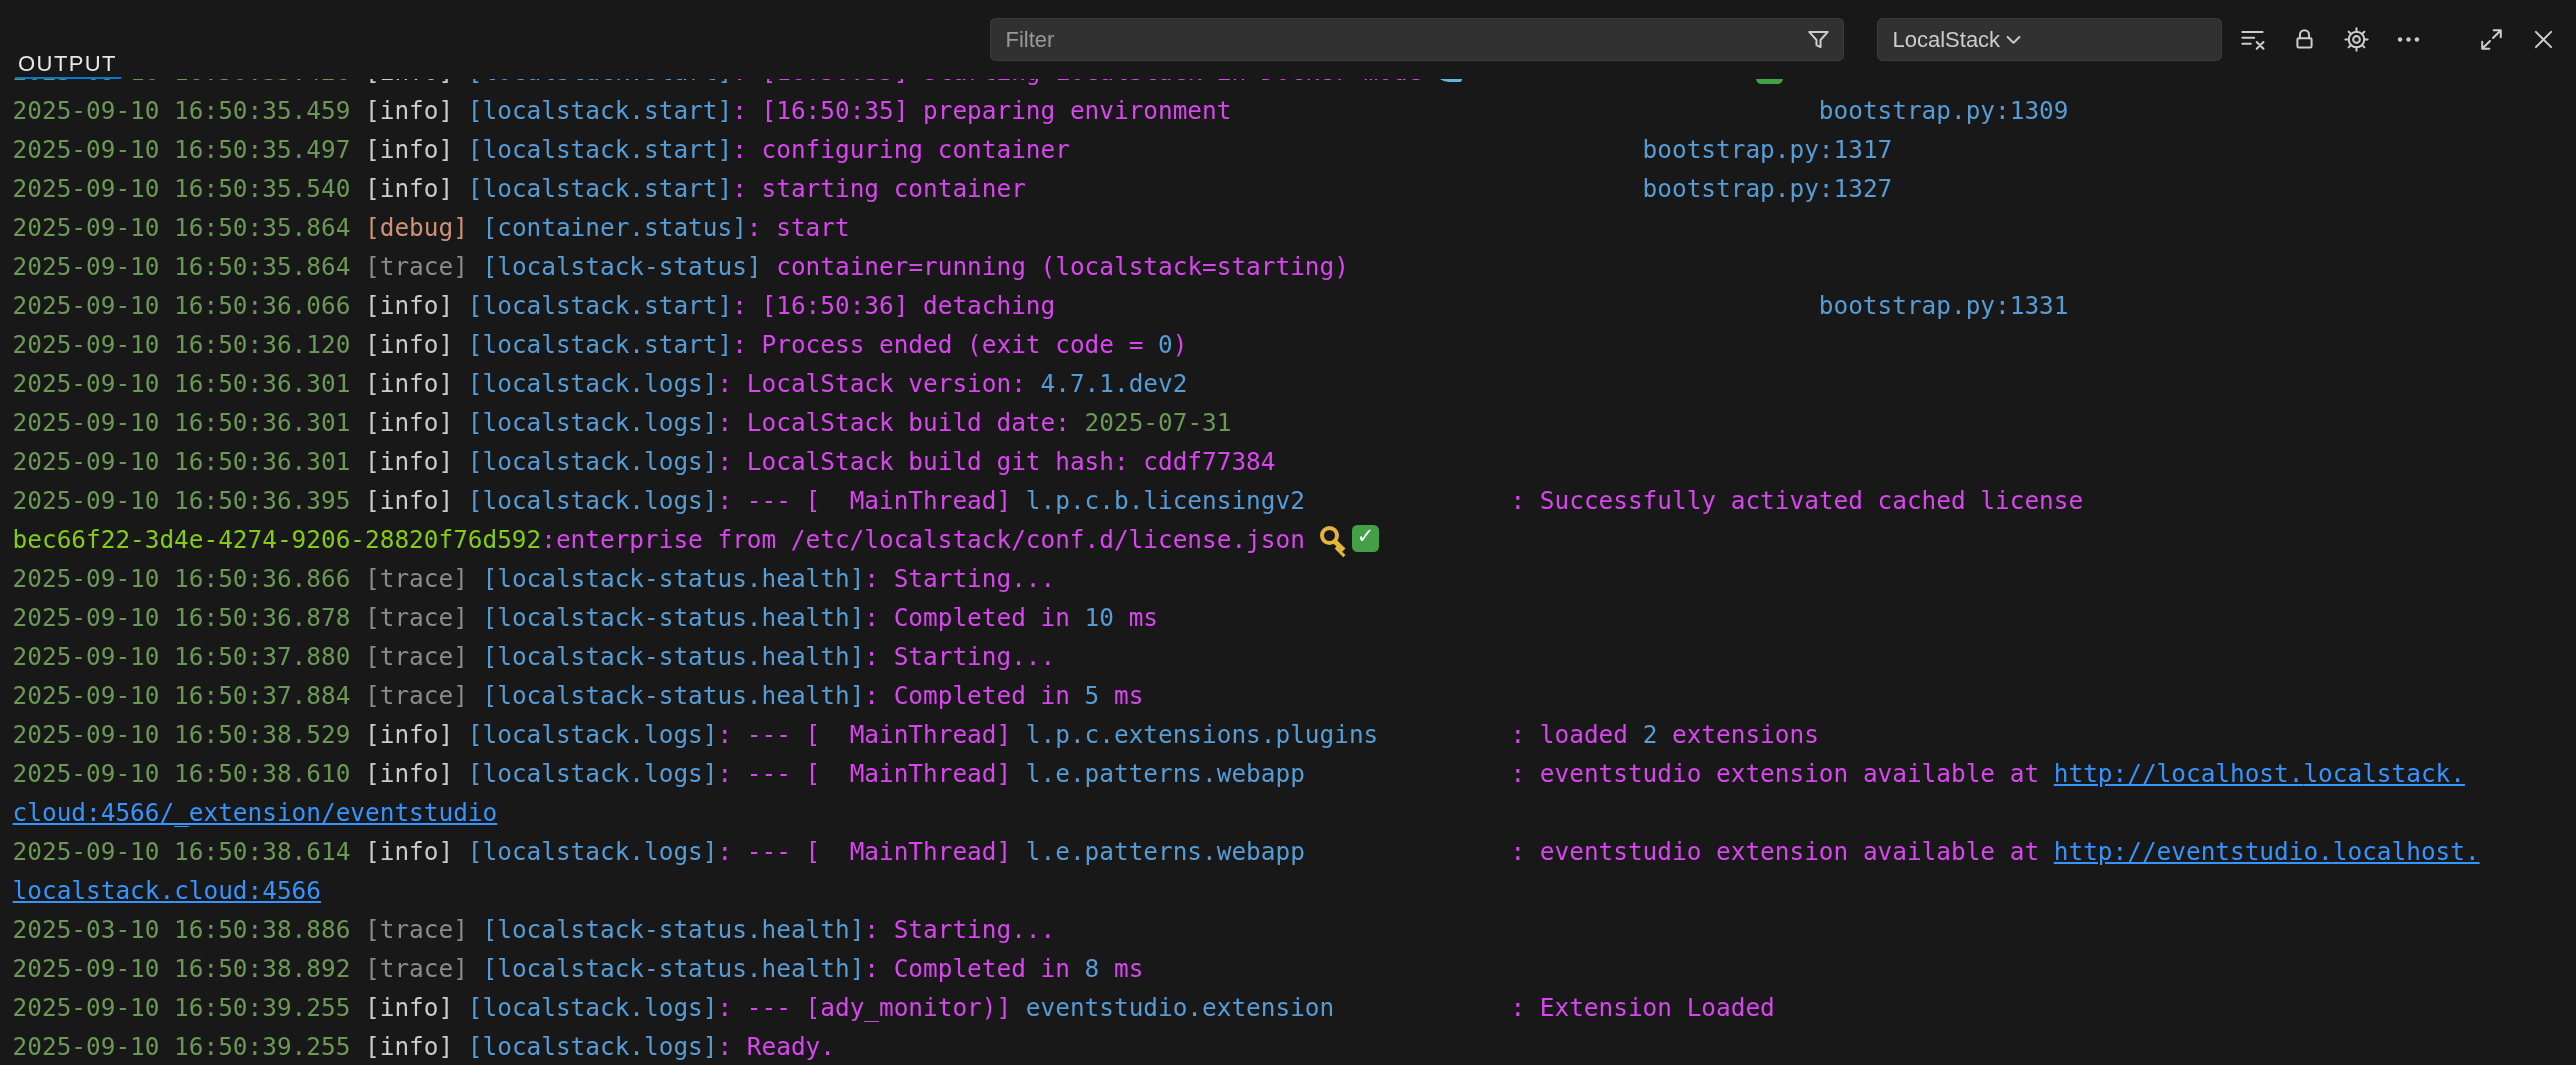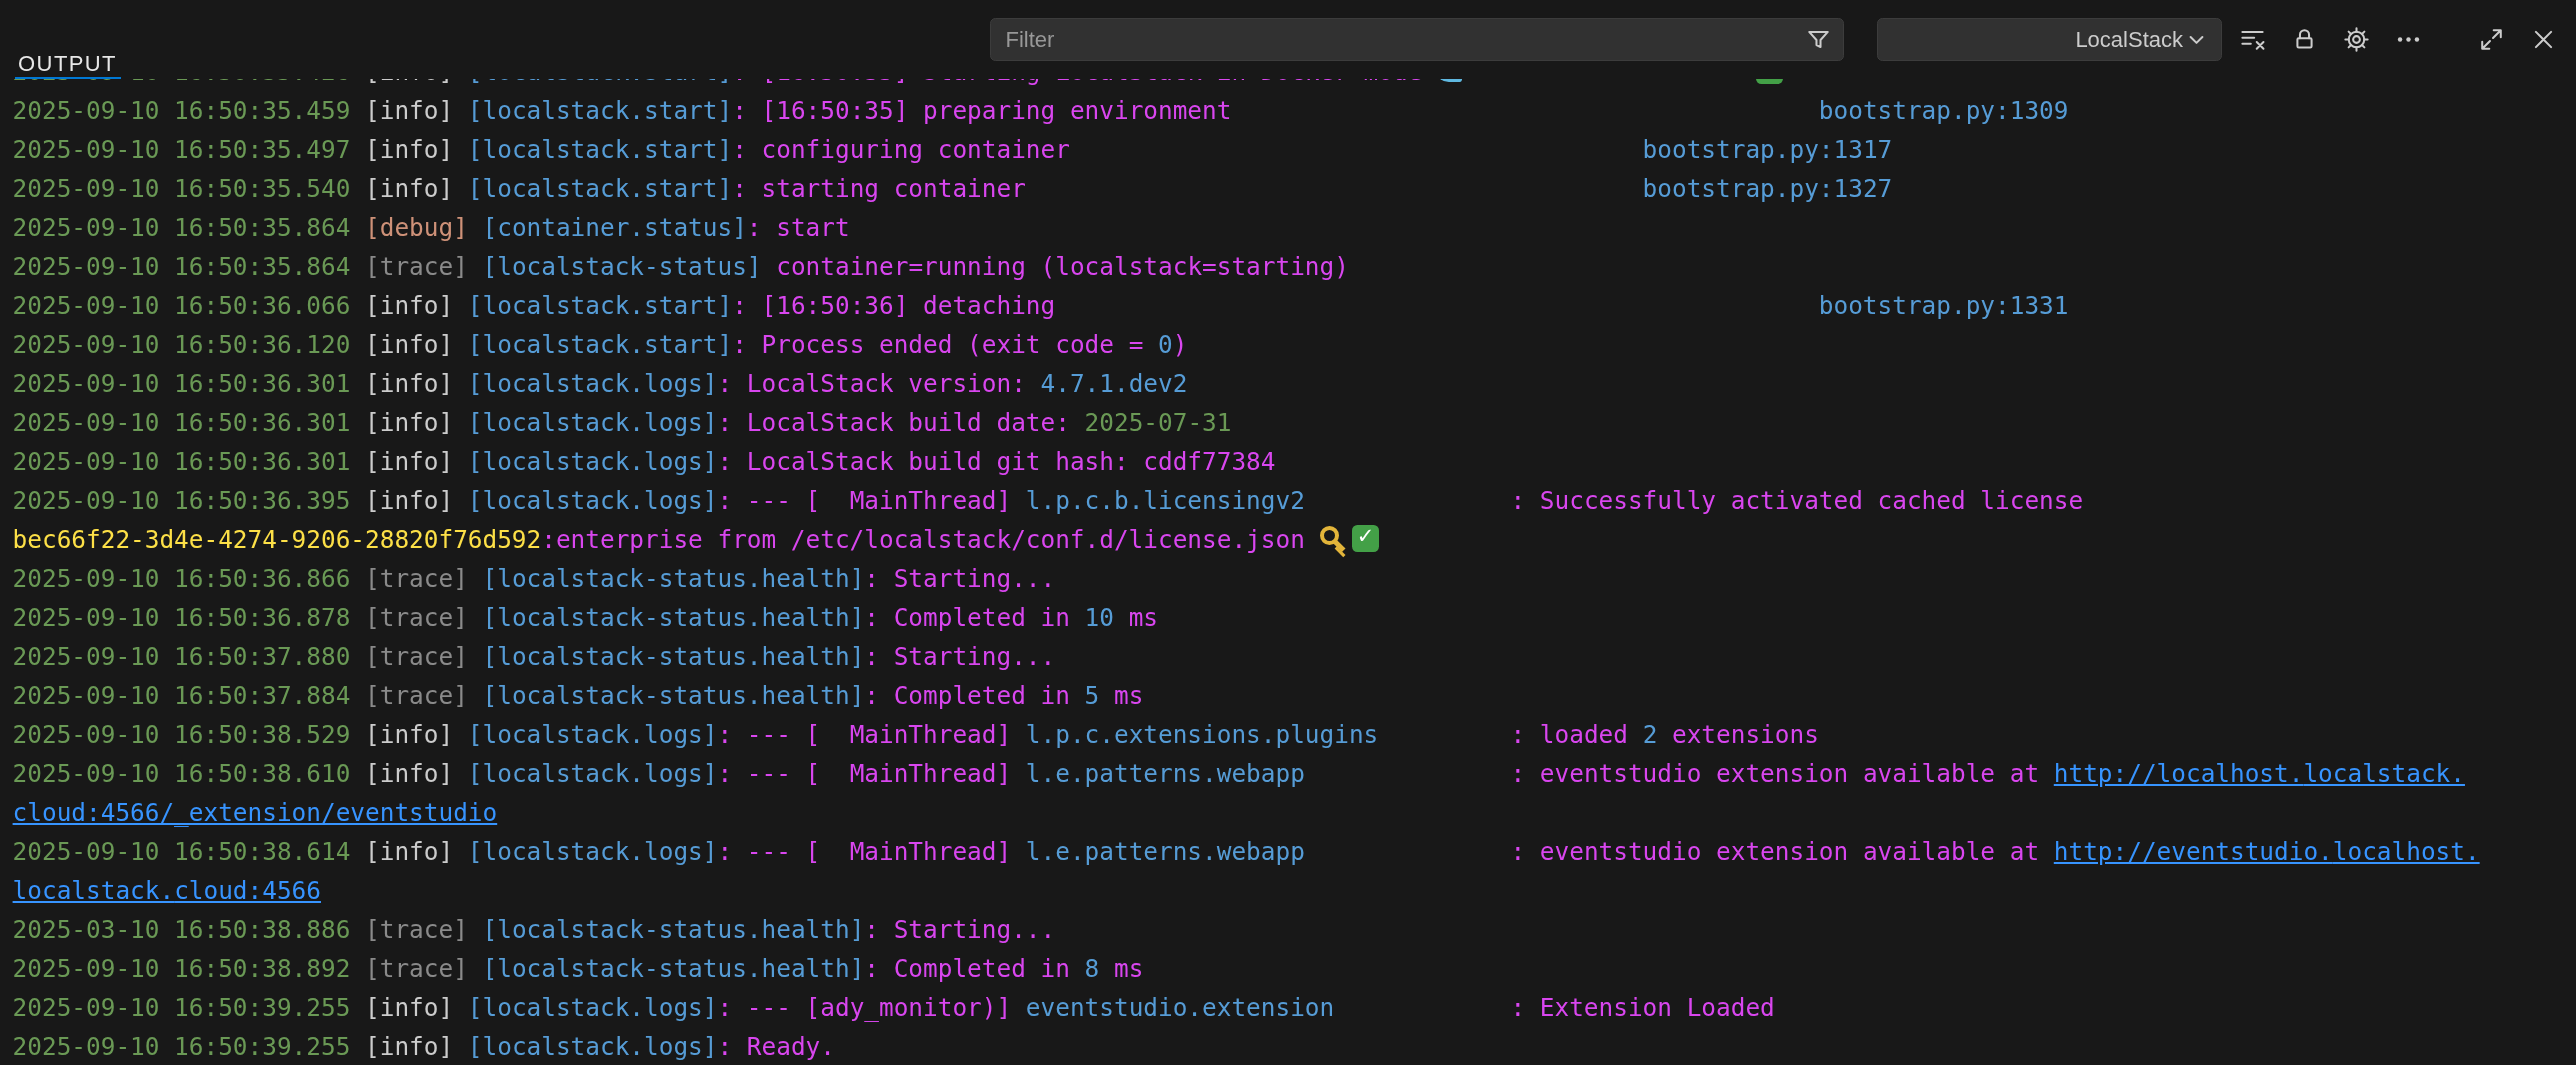--- a/index.html
+++ b/index.html
@@ -9,21 +9,21 @@
   .header{display:flex;align-items:center;height:79px;padding:0 11px 0 14.5px;background:#181818}
   .tab{height:79px;display:flex;align-items:flex-end;padding:0 3.6px;border-bottom:2.7px solid #0078d4;
        color:#e7e7e7;font-size:22px;letter-spacing:1.4px;cursor:pointer}
   .spacer{flex:1}
   .filter-box{display:flex;width:854px;height:43px;background:#313131;
               border:0.9px solid #3c3c3c;border-radius:5.4px}
   .filter-input{flex:1;height:100%;background:transparent;border:none;outline:none;color:#cccccc;
                 font-size:22px;padding:0 14.5px;font-family:"Liberation Sans",sans-serif}
   .filter-input::placeholder{color:#989898}
   .filter-funnel{margin-right:11px;display:flex;align-items:center;cursor:pointer}
-  .dropdown{display:flex;align-items:center;justify-content:flex-end;margin-left:33px;width:345px;height:43px;
+  .dropdown{display:flex;align-items:center;justify-content:flex-start;margin-left:33px;width:345px;height:43px;
             background:#313131;border:0.9px solid #3c3c3c;border-radius:5.4px;padding:0 11px 0 14.5px;
             color:#cccccc;font-size:22px;cursor:pointer}
   .iconbtn{width:43px;height:43px;margin-left:9px;display:flex;align-items:center;justify-content:center;
            border-radius:7.2px;cursor:pointer}
   .iconbtn.gap{margin-left:40px}
   .icon{display:block}
 
   
   .log{height:986px;overflow:hidden;padding:0 23.5px 0 12.6px;
        font-family:"DejaVu Sans Mono",monospace;font-size:24.4px;line-height:39px;color:#cccccc}
@@ -31,21 +31,21 @@
   .log-line.partial{margin-top:-27px}
   .seg-ts{color:#6a9955}
   .seg-info{color:#cccccc}
   .seg-debug{color:#ce9178}
   .seg-trace{color:#8a8a8a}
   .seg-mod{color:#569cd6}
   .seg-num{color:#569cd6}
   .seg-date{color:#6a9955}
   .seg-ref{color:#569cd6;cursor:pointer}
   .seg-link{color:#3794ff;text-decoration:underline;cursor:pointer}
-  .seg-guid{color:#fde047;white-space:nowrap}
+  .seg-guid{color:#84cc16;white-space:nowrap}
   .seg-txt{color:#d946ef}
 
   
   .emoji{display:inline-block;vertical-align:-3.6px;position:relative}
   .emoji-check{width:27px;height:27px;background:#43a047;border-radius:5.4px}
   .emoji-check::after{content:"\2713";position:absolute;left:50%;top:50%;transform:translate(-50%,-54%);
                       color:#fff;font-size:21px;font-family:"DejaVu Sans",sans-serif;font-weight:bold}
   .emoji-key{width:29px;height:27px;margin-right:3.6px}
   .emoji-key::before{content:"";position:absolute;left:0.9px;top:1.8px;width:11px;height:11px;
                      border:4.5px solid #e3b53a;border-radius:50%}

